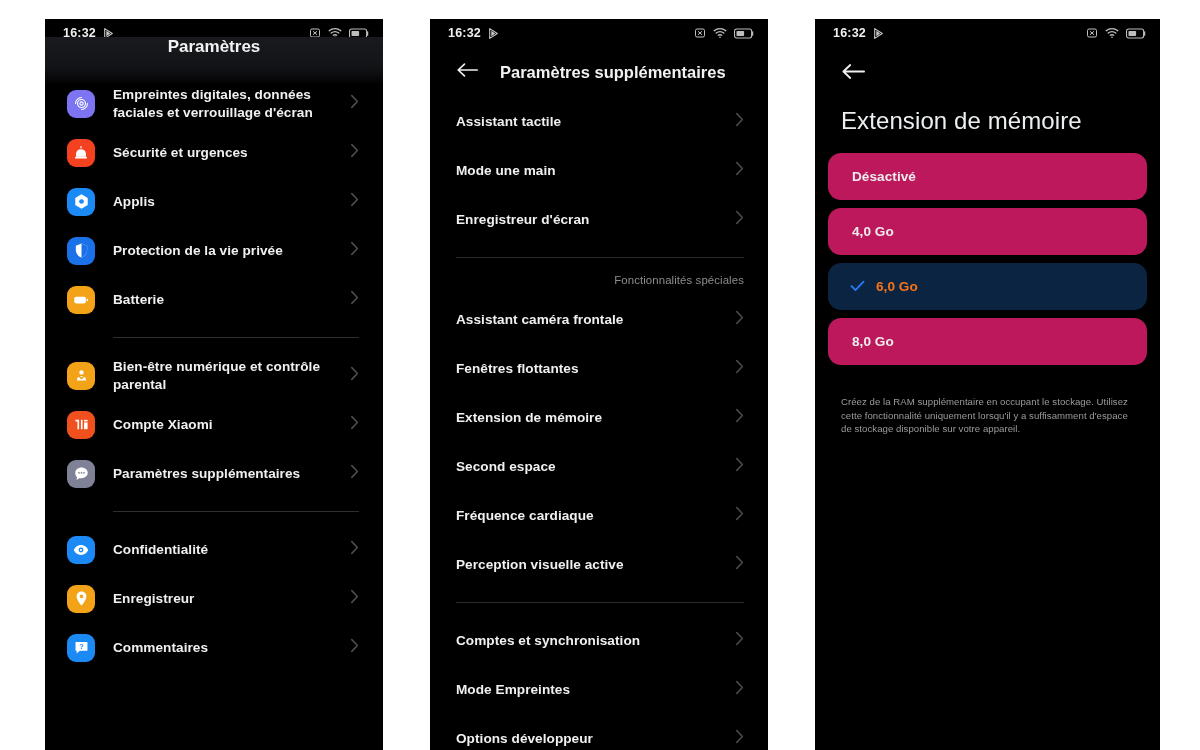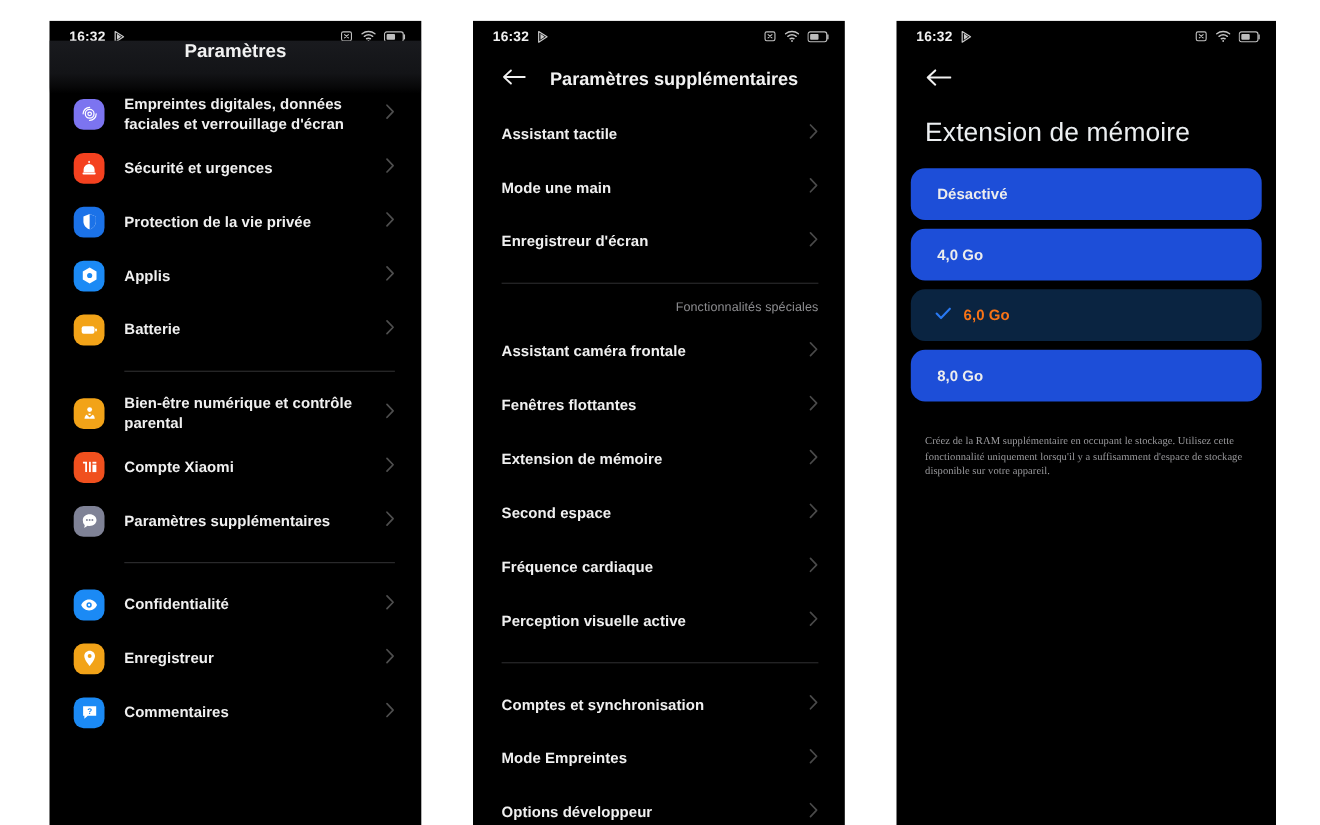--- a/index.html
+++ b/index.html
@@ -173,21 +173,21 @@
     font-size: 24px;
     color: #eceff1;
     padding: 8px 26px 18px 26px;
     letter-spacing: 0.1px;
   }
   .opts { padding: 0 13px; }
   .opt {
     position: relative;
     height: 47px;
     border-radius: 13px;
-    background: #1d4ed8;
+    background: #be185d;
     margin-bottom: 8px;
     display: flex;
     align-items: center;
     padding-left: 24px;
     box-sizing: border-box;
   }
   .opt .otxt {
     font-size: 13.6px;
     font-weight: bold;
     color: #ededed;
@@ -202,21 +202,20 @@
     transform: translateY(-50%);
     display: none;
   }
   .opt.selected .check { display: block; }
   .desc {
     padding: 22px 26px 0 26px;
     font-size: 9.6px;
     line-height: 1.42;
     color: #9b9b9e;
     letter-spacing: 0.05px;
-    font-family: Liberation Serif, serif;
   }
 </style>
 </head>
 <body>
 
 <div class="stage">
 
   <div class="phone" id="panel-1">
 
     <div class="statusbar">
@@ -272,39 +271,39 @@
               <rect x="3" y="17.8" width="18" height="2.6" rx="1.3" fill="white"></rect>
               <rect x="11" y="1.6" width="2" height="3.4" rx="1" fill="white"></rect>
             </svg>
           </span>
           <span class="lbl">Sécurité et urgences</span>
           <span class="chev"><svg width="9" height="15" viewBox="0 0 10 16">
               <path d="M2 1.5 L8.2 8 L2 14.5" fill="none" stroke="#bfbfbf" stroke-width="1.7" stroke-linecap="round" stroke-linejoin="round" opacity="0.75"></path>
             </svg></span>
         </div>
         <div class="row1" style="">
+          <span class="ic" style="background:#1b8af5">
+            <svg width="17" height="17" viewBox="0 0 24 24">
+              <path d="M12 1.8 20.8 6.9 20.8 17.1 12 22.2 3.2 17.1 3.2 6.9Z" fill="white"></path>
+              <circle cx="12" cy="12" r="3.3" fill="#1b8af5"></circle>
+            </svg>
+          </span>
+          <span class="lbl">Applis</span>
+          <span class="chev"><svg width="9" height="15" viewBox="0 0 10 16">
+              <path d="M2 1.5 L8.2 8 L2 14.5" fill="none" stroke="#bfbfbf" stroke-width="1.7" stroke-linecap="round" stroke-linejoin="round" opacity="0.75"></path>
+            </svg></span>
+        </div>
+        <div class="row1" style="">
           <span class="ic" style="background:#1b72e8">
             <svg width="17" height="17" viewBox="0 0 24 24">
               <path d="M12 2.2 L20 5.3 v6.1 c0 5-3.4 9.1-8 10.4 -4.6-1.3-8-5.4-8-10.4 V5.3 z" fill="white"></path>
               <path d="M12 2.2 L20 5.3 v6.1 c0 5-3.4 9.1-8 10.4 z" fill="#1b72e8"></path>
             </svg>
           </span>
           <span class="lbl">Protection de la vie privée</span>
-          <span class="chev"><svg width="9" height="15" viewBox="0 0 10 16">
-              <path d="M2 1.5 L8.2 8 L2 14.5" fill="none" stroke="#bfbfbf" stroke-width="1.7" stroke-linecap="round" stroke-linejoin="round" opacity="0.75"></path>
-            </svg></span>
-        </div>
-        <div class="row1" style="">
-          <span class="ic" style="background:#1b8af5">
-            <svg width="17" height="17" viewBox="0 0 24 24">
-              <path d="M12 1.8 20.8 6.9 20.8 17.1 12 22.2 3.2 17.1 3.2 6.9Z" fill="white"></path>
-              <circle cx="12" cy="12" r="3.3" fill="#1b8af5"></circle>
-            </svg>
-          </span>
-          <span class="lbl">Applis</span>
           <span class="chev"><svg width="9" height="15" viewBox="0 0 10 16">
               <path d="M2 1.5 L8.2 8 L2 14.5" fill="none" stroke="#bfbfbf" stroke-width="1.7" stroke-linecap="round" stroke-linejoin="round" opacity="0.75"></path>
             </svg></span>
         </div>
         <div class="row1" style="">
           <span class="ic" style="background:#f2a318">
             <svg width="18" height="18" viewBox="0 0 24 24">
               <rect x="3" y="7.5" width="15.5" height="9" rx="2.4" fill="white"></rect>
               <rect x="19.4" y="10.2" width="2" height="3.6" rx="1" fill="white"></rect>
             </svg>

